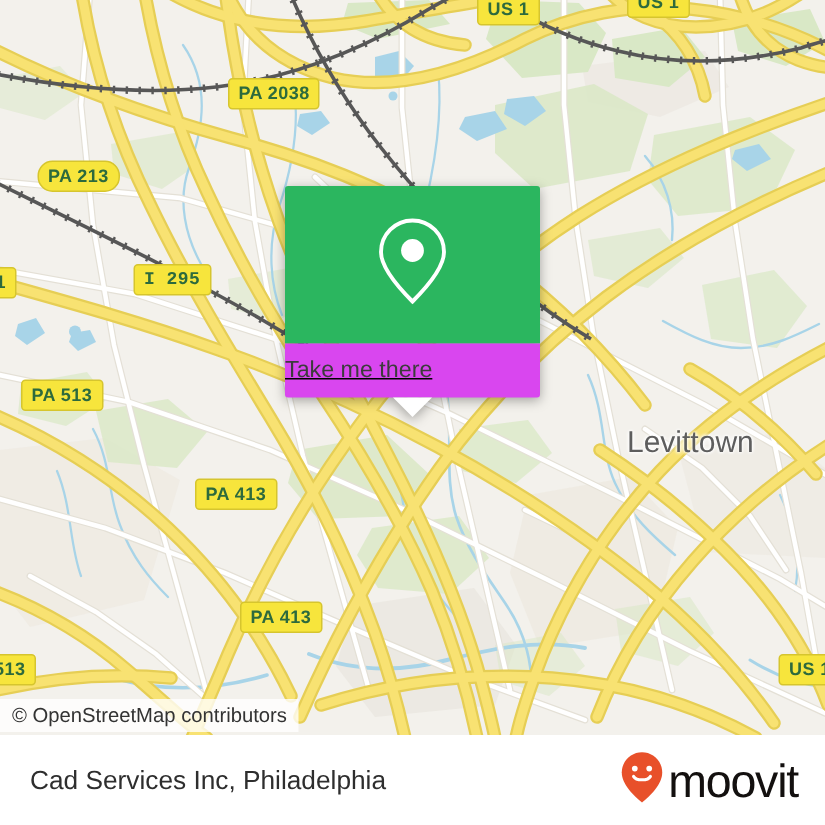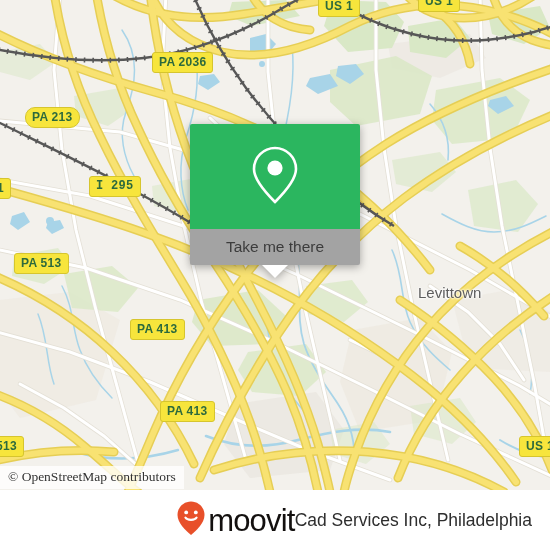--- a/index.html
+++ b/index.html
@@ -30,60 +30,60 @@
     padding: 3px 6px 4px 6px;
     white-space: nowrap;
     letter-spacing: .3px;
     font-family: "Liberation Sans", sans-serif;
   }
 
   
   .place-label {
     position: absolute;
     color: #5d5d5d;
-    font-size: 15px;
+    font-size: 20px;
     white-space: nowrap;
     text-shadow: 0 0 3px #fff, 0 0 3px #fff, 0 0 2px #fff;
   }
 
   
   #card {
     position: absolute; left: 190px; top: 124px;
     width: 170px;
     filter: drop-shadow(0 2px 4px rgba(0,0,0,.33));
   }
   #card-head {
     height: 105px; background: #2bb65f;
     display: flex; align-items: center; justify-content: center;
     border-radius: 2px 2px 0 0;
   }
   #card-foot {
-    height: 36px; background: #a3a3a3;
-    display: flex; align-items: center; justify-content: center;
+    height: 36px; background: #d946ef;
+    display: flex; align-items: center; justify-content: flex-start;
     border-radius: 0 0 2px 2px;
     position: relative;
+    text-decoration: underline;
   }
   #card-foot-label { font-size: 15.5px; color: #3c3c3c; }
   #card-tail {
     position: absolute; left: 50%; bottom: -13px;
     margin-left: -13px;
     width: 0; height: 0;
     border-left: 13px solid transparent;
     border-right: 13px solid transparent;
     border-top: 13px solid #fff;
   }
 
   
   #attribution {
     position: absolute; left: 0; top: 466px;
     background: rgba(255,255,255,.78);
     padding: 3px 8px 4px 8px;
     font-size: 13.5px; color: #333;
     white-space: nowrap;
-    font-family: Liberation Serif, serif;
   }
 
   
   #bottombar {
     position: absolute; left: 0; top: 490px;
     width: 550px; height: 60px;
     background: rgba(255,255,255,.88);
     display: flex; align-items: center;
     padding: 0 18px 0 20px;
   }
@@ -265,21 +265,21 @@
         <path class="railx" d="M-10,118 C30,138 72,158 114,180 C156,202 196,224 232,250"></path>
         <path class="rail" stroke-width="2.4" d="M318,-10 C346,10 378,26 412,34 C452,44 494,42 534,32 C546,28 556,26 562,24"></path>
         <path class="railx" d="M318,-10 C346,10 378,26 412,34 C452,44 494,42 534,32 C546,28 556,26 562,24"></path>
       </g>
     </svg>
 
     <div class="place-label" style="left:418px; top:284px;">Levittown</div>
 
     <div class="shield" style="left:318px; top:-4px;">US 1</div>
     <div class="shield" style="left:418px; top:-9px;">US 1</div>
-    <div class="shield" style="left:152px; top:52px;">PA 2036</div>
+    <div class="shield" style="left:152px; top:52px;">PA 2038</div>
     <div class="shield" style="left:25px;  top:107px;border-radius:10px;">PA 213</div>
     <div class="shield" style="left:89px;  top:176px;font-family:Liberation Mono, monospace;">I 295</div>
     <div class="shield" style="left:-10px; top:178px;">1</div>
     <div class="shield" style="left:14px;  top:253px;text-align:right;">PA 513</div>
     <div class="shield" style="left:130px; top:319px;">PA 413</div>
     <div class="shield" style="left:160px; top:401px;">PA 413</div>
     <div class="shield" style="left:-11px; top:436px;">513</div>
     <div class="shield" style="left:519px; top:436px;">US 1</div>
 
     <div id="attribution">© OpenStreetMap contributors</div>
@@ -294,27 +294,27 @@
         </svg>
       </span>
     </div>
     <div id="card-foot">
       <span id="card-foot-label">Take me there</span>
       <span id="card-tail"></span>
     </div>
   </div>
 
   <div id="bottombar">
+    <span id="place-name">Cad Services Inc, Philadelphia</span>
     <span id="brand">
       <span>
         <svg width="30" height="36" viewBox="0 0 30 36">
           <path d="M15 1.5 C7.5 1.5 1.5 7.5 1.5 15 C1.5 23 10 31 15 35 C20 31 28.5 23 28.5 15 C28.5 7.5 22.5 1.5 15 1.5 Z" fill="#e8502a"></path>
           <circle cx="10.2" cy="12.4" r="1.9" fill="#ffffff"></circle>
           <circle cx="19.8" cy="12.4" r="1.9" fill="#ffffff"></circle>
           <path d="M9.4 17.6 C11 20.6 19 20.6 20.6 17.6" fill="none" stroke="#ffffff" stroke-width="2.1" stroke-linecap="round"></path>
         </svg>
       </span>
       <span id="brand-word">moovit</span>
     </span>
-    <span id="place-name">Cad Services Inc, Philadelphia</span>
   </div>
 
 </div>
 
 </body></html>

